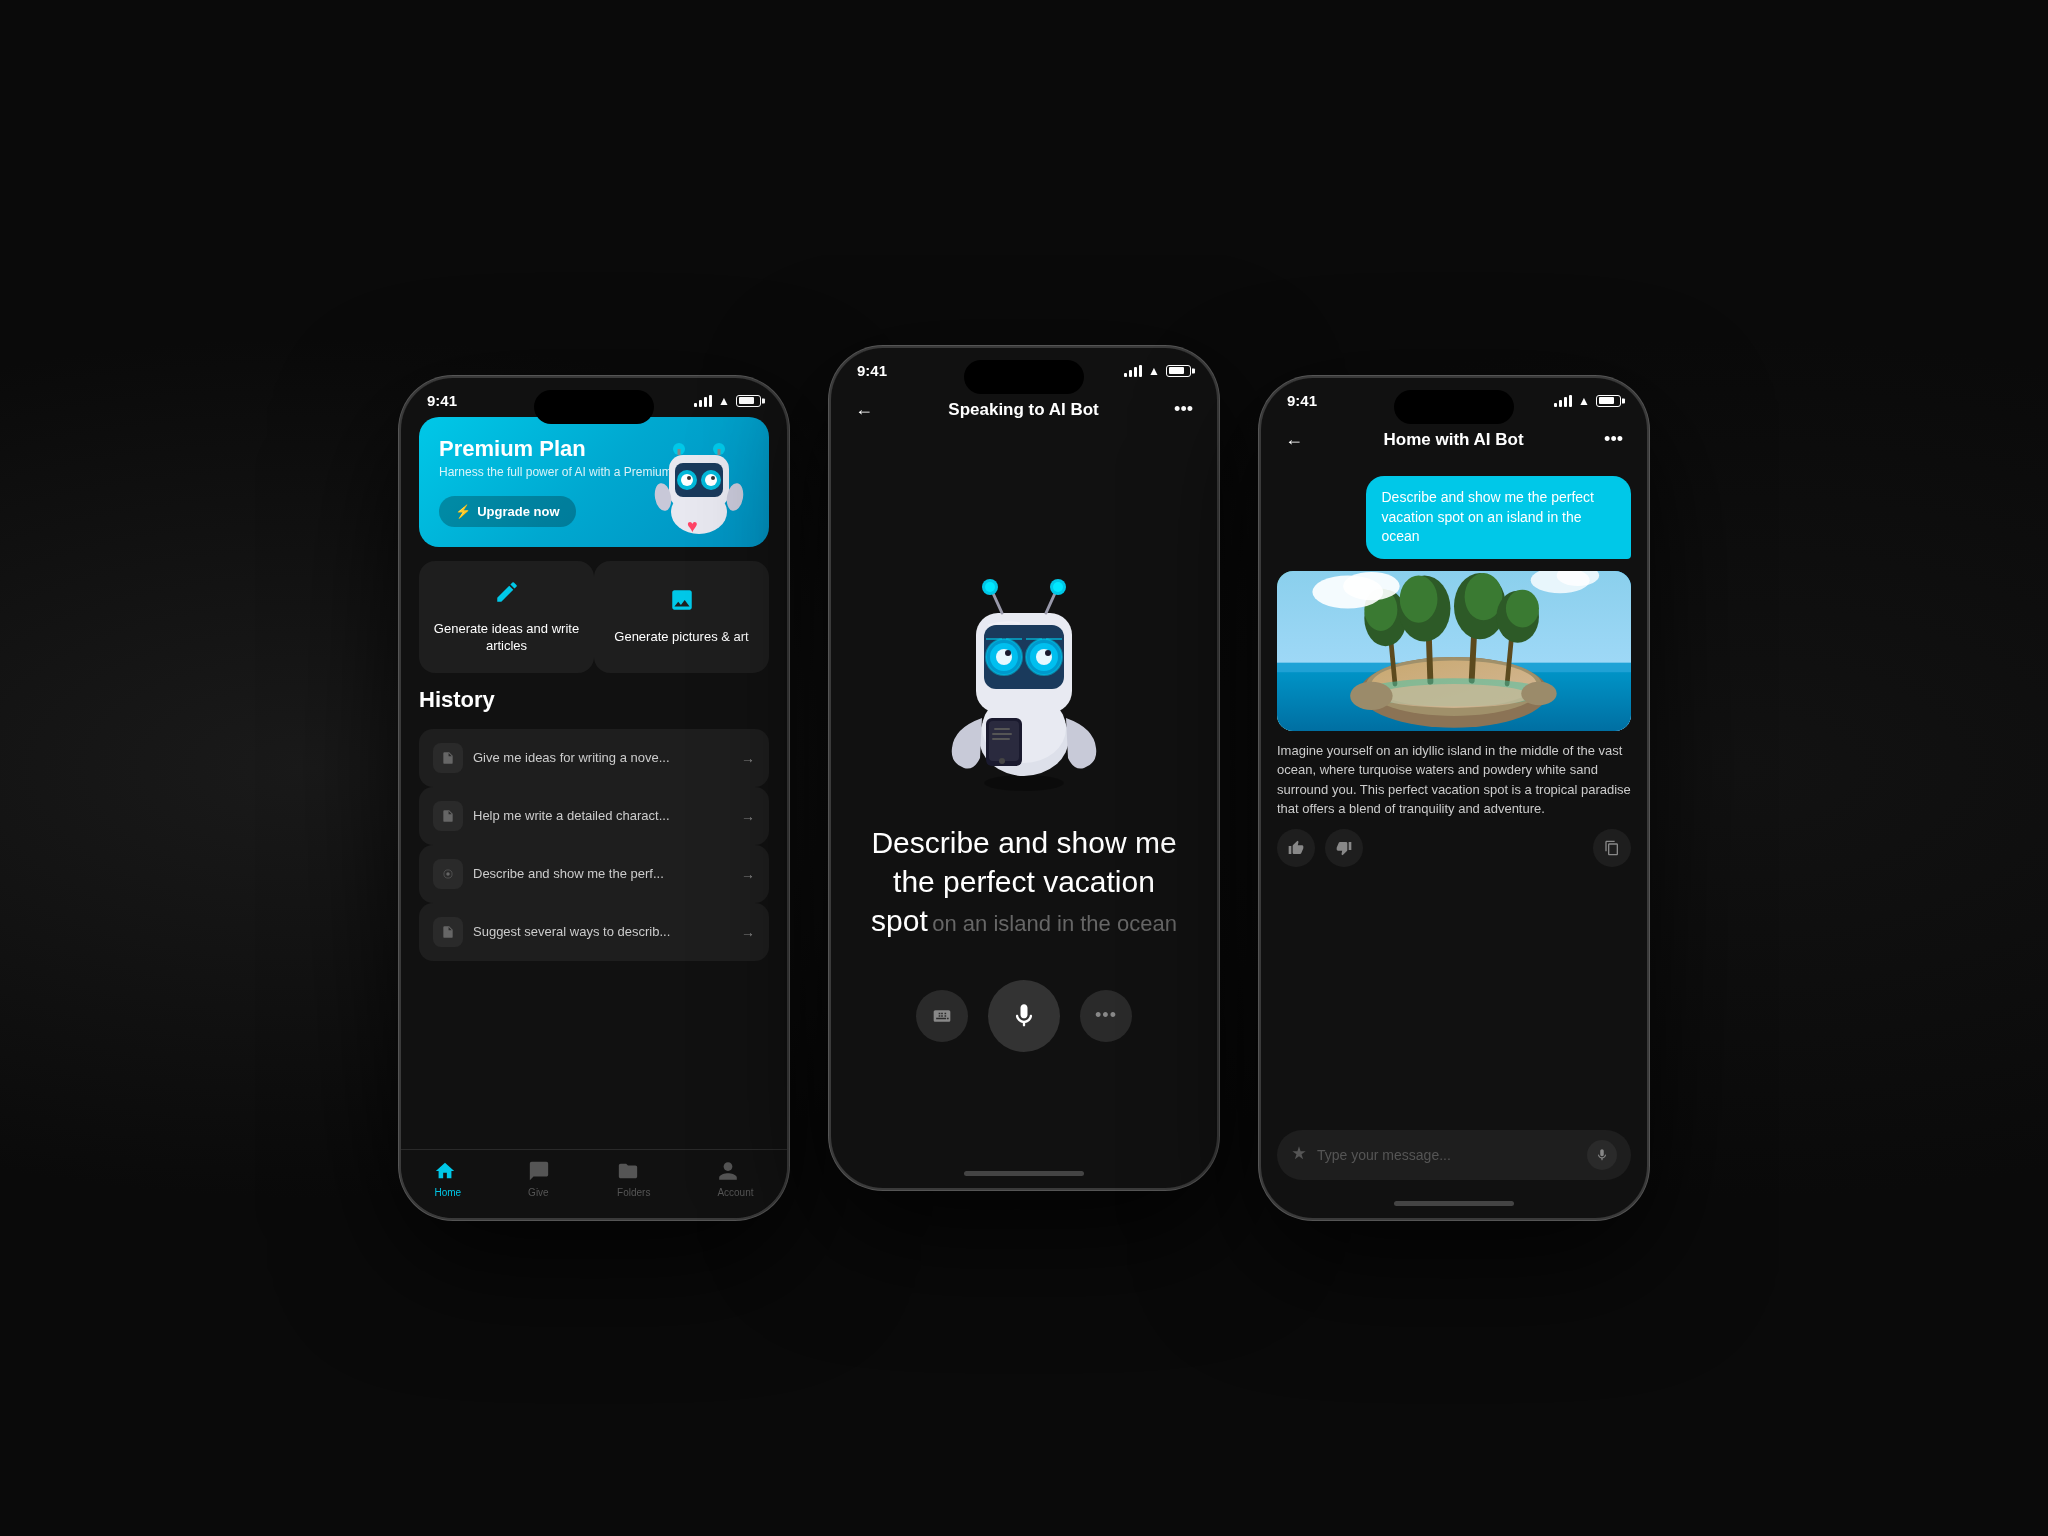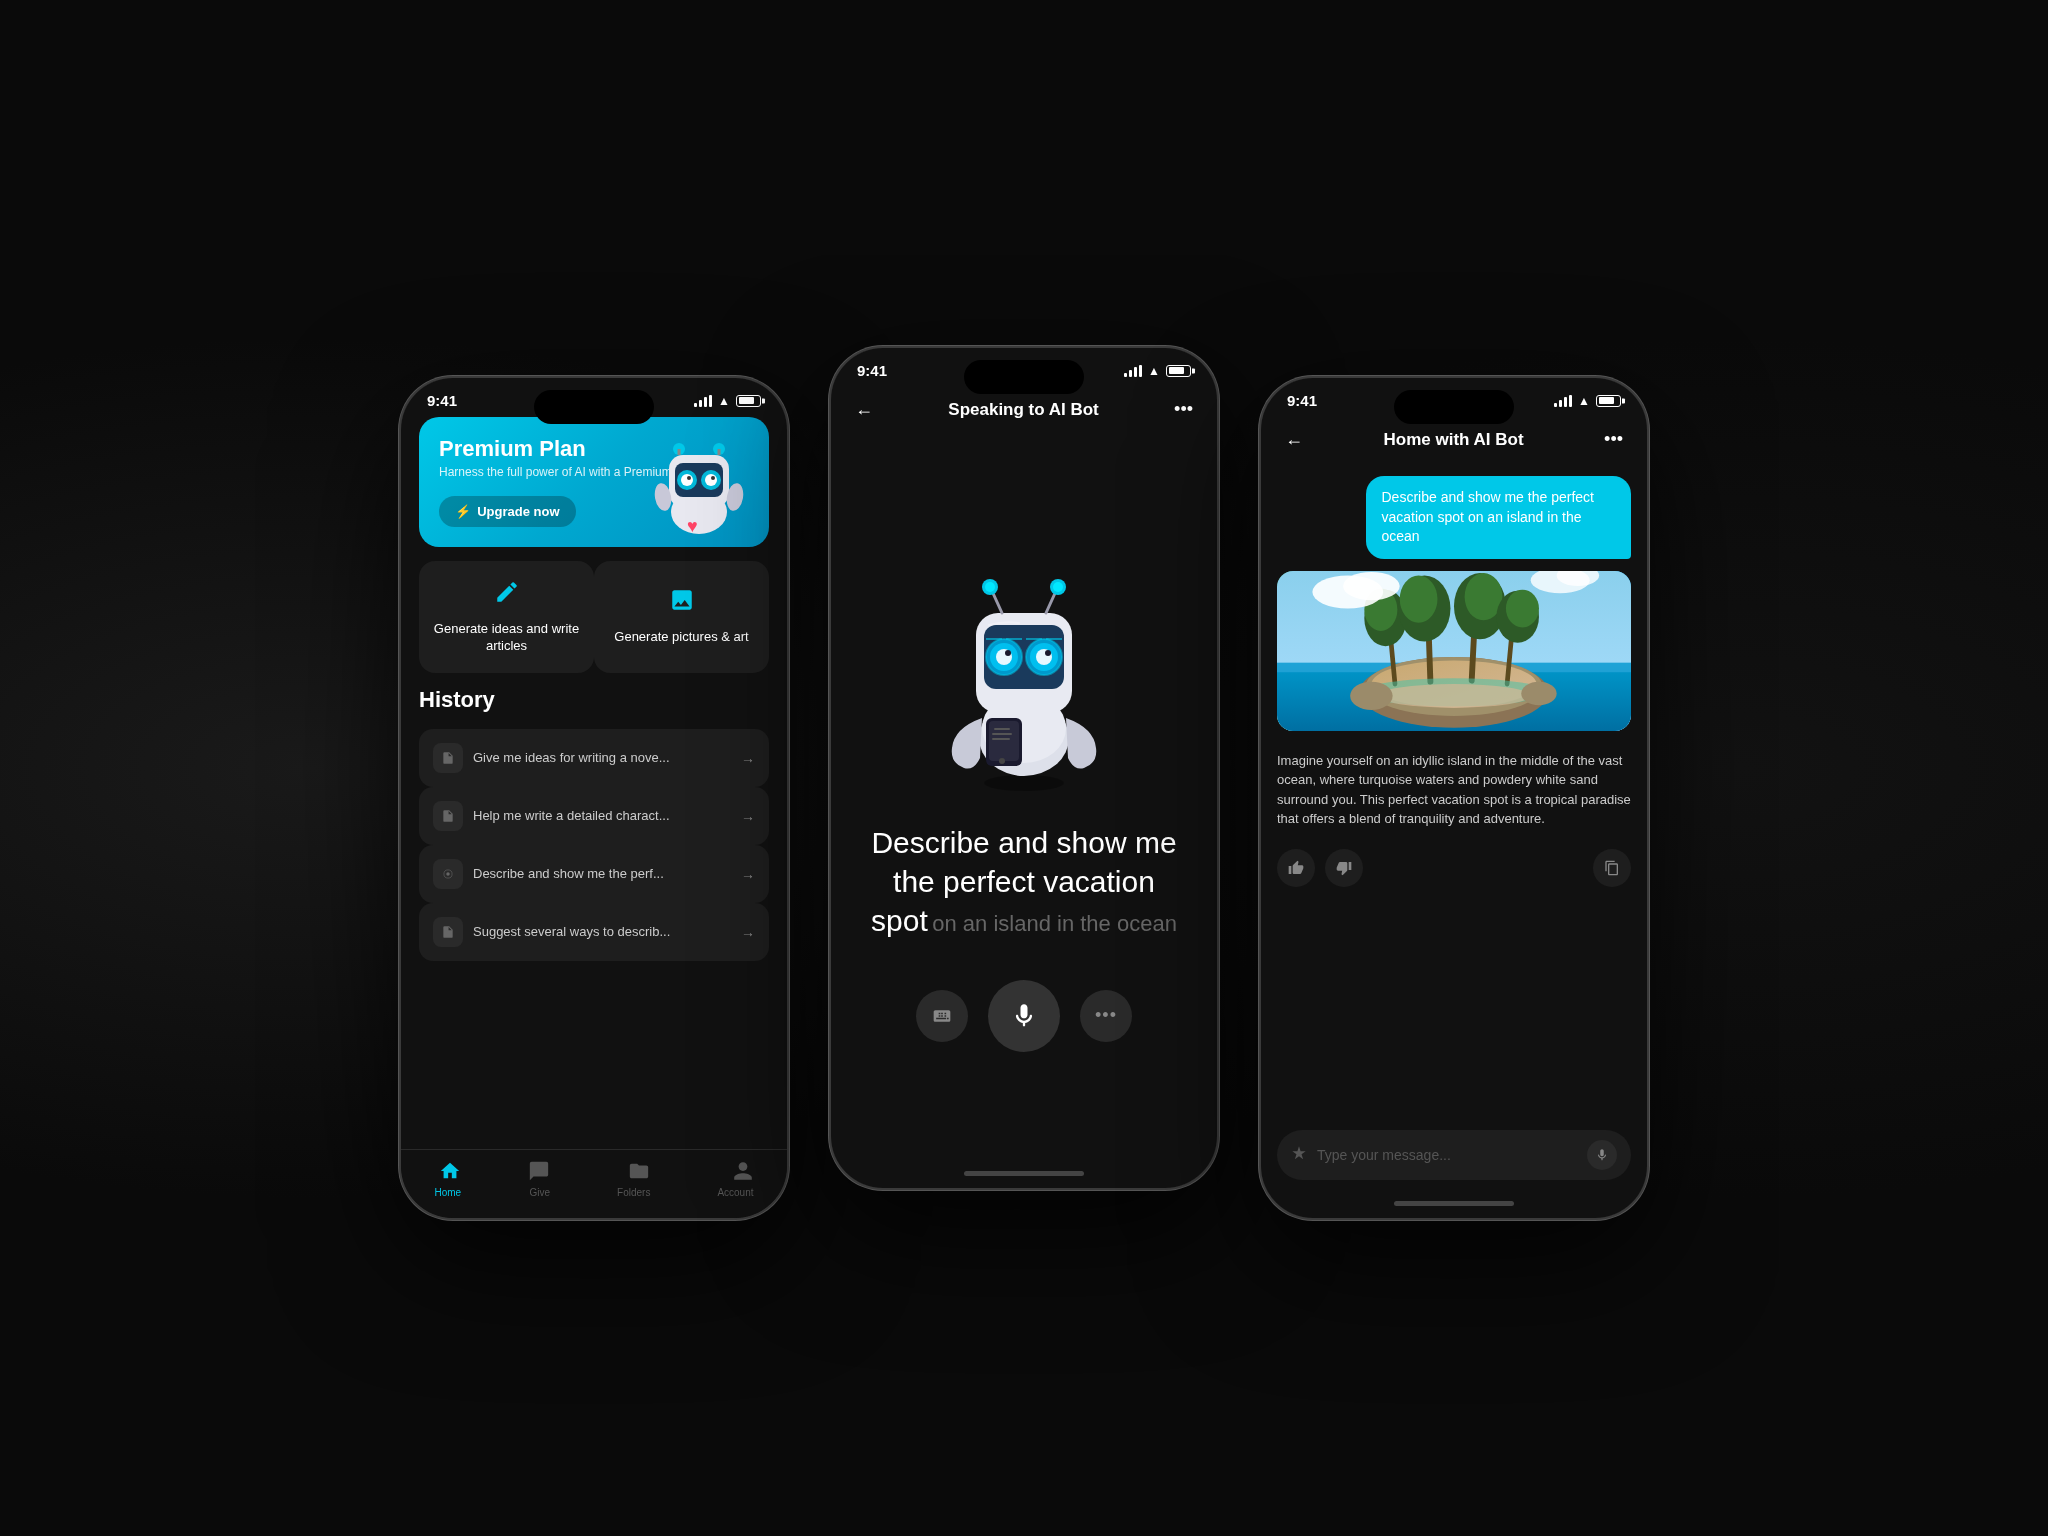--- a/index.html
+++ b/index.html
@@ -318,21 +318,21 @@
       align-items: center;
       padding: 10px 0 20px;
       background: #111;
       border-top: 1px solid #2a2a2a;
       flex-shrink: 0;
     }
 
     .tab-item {
       display: flex;
       flex-direction: column;
-      align-items: flex-end;
+      align-items: flex-start;
       gap: 0;
       cursor: pointer;
     }
 
     .tab-icon {
       font-size: 20px;
       color: #555;
     }
 
     .tab-icon.active {
@@ -482,21 +482,21 @@
 
     .user-bubble-text {
       font-size: 14px;
       color: #fff;
       line-height: 1.4;
     }
 
     .ai-response {
       display: flex;
       flex-direction: column;
-      gap: 20px;
+      gap: 10px;
     }
 
     .island-image {
       width: 100%;
       height: 160px;
       border-radius: 16px;
       background: linear-gradient(135deg, #1a6b3a 0%, #2d8a50 20%, #4ade80 35%, #22c55e 40%, #0ea5e9 55%, #0284c7 70%, #7dd3fc 80%, #bae6fd 90%, #38bdf8 100%);
       position: relative;
       overflow: hidden;
       flex-shrink: 0;

